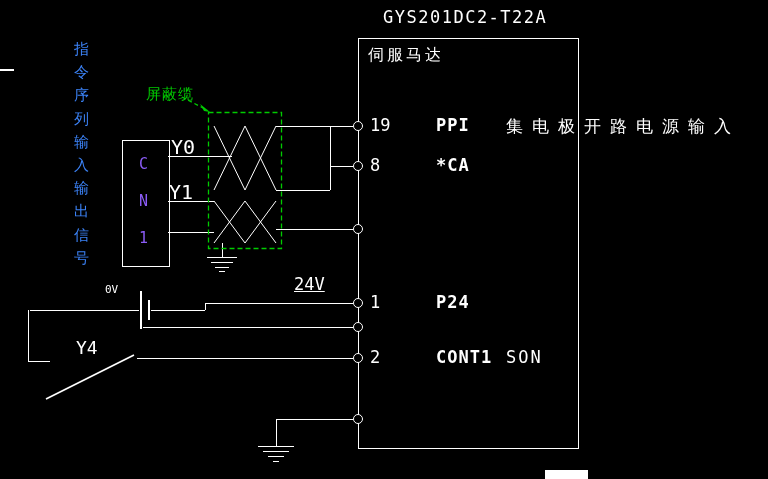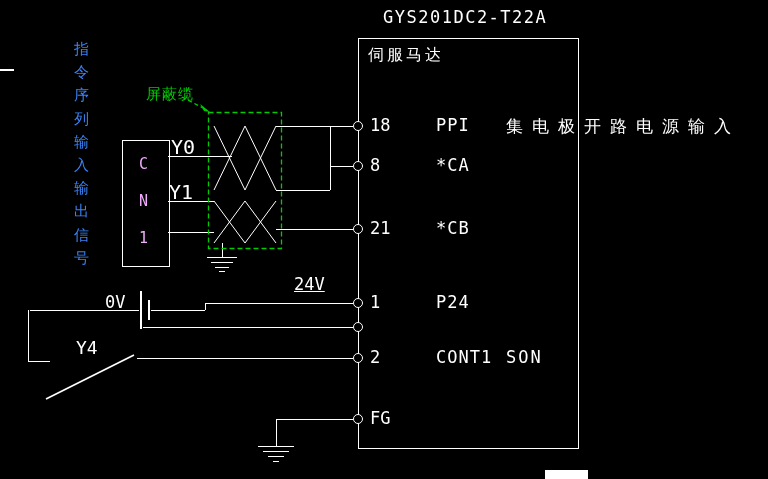--- a/index.html
+++ b/index.html
@@ -5,24 +5,24 @@
   html,body{margin:0;padding:0;background:#000;}
   .canvas{position:relative;width:768px;height:479px;background:#000;overflow:hidden;
           font-family:"DejaVu Sans Mono", monospace;}
   .lbl{position:absolute;color:#fff;white-space:nowrap;font-family:"DejaVu Sans Mono", monospace;}
   .cjk{font-family:"DejaVu Sans", sans-serif;}
   .green{color:#0c0;}
   .vtext{position:absolute;left:74px;top:38px;width:17px;font-size:15px;line-height:23.2px;
          word-break:break-all;color:#3b82f6;font-family:"DejaVu Sans", sans-serif;}
   .cn1box{position:absolute;left:122px;top:140px;width:46px;height:125px;border:1px solid #fff;}
   .cn1text{position:absolute;left:139px;top:146px;width:14px;font-size:15px;line-height:37px;
-           word-break:break-all;color:#f0abfc;}
+           word-break:break-all;color:#8b5cf6;}
   .pin-row{position:absolute;left:0;width:768px;height:22px;color:#fff;font-size:17px;}
   .pin-num{position:absolute;left:370px;}
-  .pin-name{position:absolute;left:436px;letter-spacing:1px;}
+  .pin-name{position:absolute;left:436px;letter-spacing:1px;font-weight:bold;}
   .pin-note{position:absolute;left:506px;letter-spacing:2px;}
   .pin-note.wide{letter-spacing:9px;font-family:"DejaVu Sans", sans-serif;font-size:17px;}
   .cursor-block{position:absolute;left:545px;top:470px;width:43px;height:9px;background:#fff;}
   svg{position:absolute;left:0;top:0;}
 </style>
 </head>
 <body>
 
 <div class="canvas">
 
@@ -109,44 +109,37 @@
 
   <div class="vtext">指令序列输入输出信号</div>
 
   <div class="cn1box"></div>
   <div class="cn1text">CN1</div>
 
   <div class="lbl green cjk" style="left:146px;top:85px;font-size:15px;letter-spacing:1px;">屏蔽缆</div>
 
   <div class="lbl" style="left:171px;top:135px;font-size:20px;">Y0</div>
   <div class="lbl" style="left:169px;top:180px;font-size:20px;">Y1</div>
-  <div class="lbl" style="left:105px;top:292px;font-size:17px;">0V</div>
+  <div class="lbl" style="left:105px;top:283px;font-size:11px;">0V</div>
   <div class="lbl" style="left:294px;top:274px;font-size:17px;text-decoration:underline;">24V</div>
   <div class="lbl" style="left:76px;top:329px;font-size:18px;margin-top:8px;">Y4</div>
 
   <div class="pin-row" style="top:115px;">
-    <span class="pin-num">18</span>
+    <span class="pin-num">19</span>
     <span class="pin-name">PPI</span>
     <span class="pin-note wide">集电极开路电源输入</span>
   </div>
   <div class="pin-row" style="top:155px;">
     <span class="pin-num">8</span>
     <span class="pin-name">*CA</span>
-  </div>
-  <div class="pin-row" style="top:218px;">
-    <span class="pin-num">21</span>
-    <span class="pin-name">*CB</span>
   </div>
   <div class="pin-row" style="top:292px;">
     <span class="pin-num">1</span>
     <span class="pin-name">P24</span>
   </div>
   <div class="pin-row" style="top:347px;">
     <span class="pin-num">2</span>
     <span class="pin-name">CONT1</span>
     <span class="pin-note">SON</span>
   </div>
-  <div class="pin-row" style="top:408px;">
-    <span class="pin-num">FG</span>
-  </div>
 
   <div class="cursor-block"></div>
 </div>
 
 </body></html>

